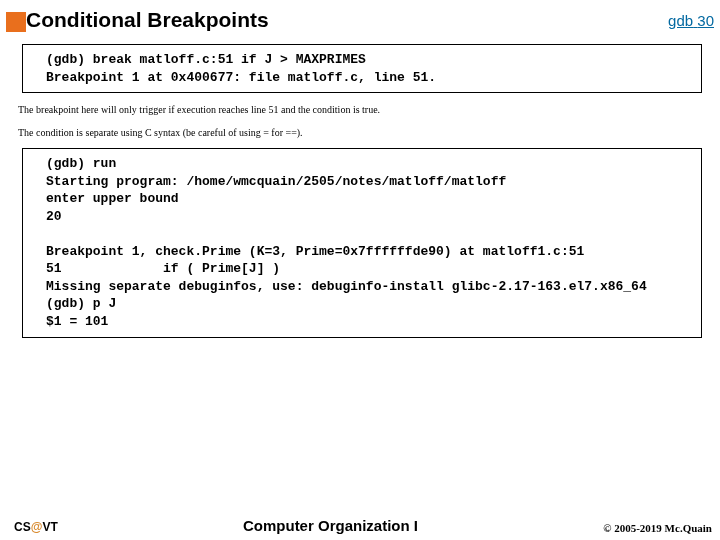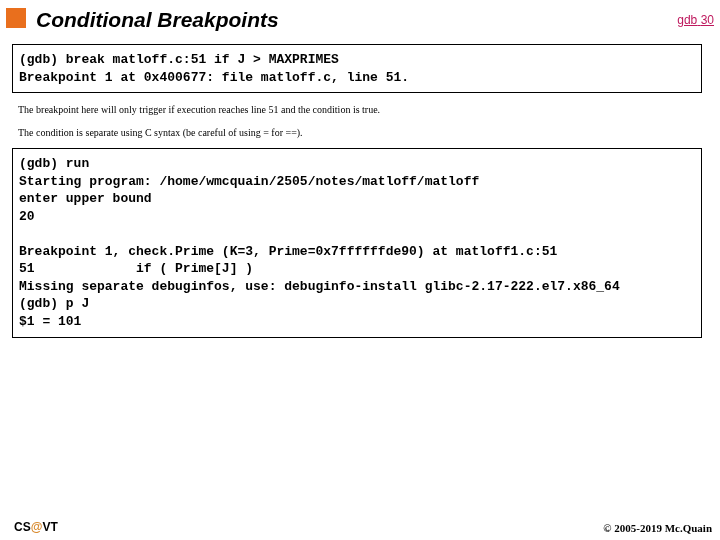--- a/index.html
+++ b/index.html
@@ -12,46 +12,44 @@
     overflow: hidden;
   }
   .header {
     display: flex;
     align-items: center;
     padding: 8px 6px 6px 6px;
     justify-content: space-between;
   }
   .header-left {
     display: flex;
-    align-items: flex-start;
-    gap: 10px;
-    font-style: italic;
+    align-items: flex-end;
   }
   .orange-square {
     width: 20px;
     height: 20px;
     background: #e96f1d;
   }
   .title {
     font-family: Arial, Helvetica, sans-serif;
     font-size: 21px;
     font-weight: bold;
     color: #000;
   }
   .page-label {
     font-family: Arial, Helvetica, sans-serif;
-    font-size: 12px;
-    color: #be185d;
+    font-size: 15px;
+    color: #0369a1;
     white-space: nowrap;
     text-decoration: underline;
   }
   .code-box {
     border: 1px solid #000;
-    margin: 6px 18px 10px 12px;
-    padding: 6px 6px;
+    margin: 6px 18px 10px 22px;
+    padding: 6px 23px;
     font-family: "Courier New", Courier, monospace;
     font-size: 13px;
     font-weight: bold;
     white-space: pre-wrap;
     line-height: 1.35;
   }
   .body-text {
     margin: 8px 18px 8px 18px;
     font-size: 10px;
     line-height: 1.45;
@@ -106,22 +104,23 @@
 <div class="body-text">The breakpoint here will only trigger if execution reaches line 51 and the condition is true.</div>
 <div class="body-text">The condition is separate using C syntax (be careful of using = for ==).</div>
 
 <div class="code-box" id="code2">(gdb) run
 Starting program: /home/wmcquain/2505/notes/matloff/matloff
 enter upper bound
 20
 
 Breakpoint 1, check.Prime (K=3, Prime=0x7ffffffde90) at matloff1.c:51
 51             if ( Prime[J] )
-Missing separate debuginfos, use: debuginfo-install glibc-2.17-222.el7.x86_64
+Missing separate debuginfos, use: debuginfo-install glibc-2.17-163.el7.x86_64
 (gdb) p J
 $1 = 101</div>
 
 <div class="footer">
   <div class="footer-left">
     <span>CS</span><span class="at">@</span><span>VT</span>
   </div>
+  <div class="footer-center">Computer Organization I</div>
   <div class="footer-right">© 2005-2019 Mc.Quain</div>
 </div>
 
 </body></html>

